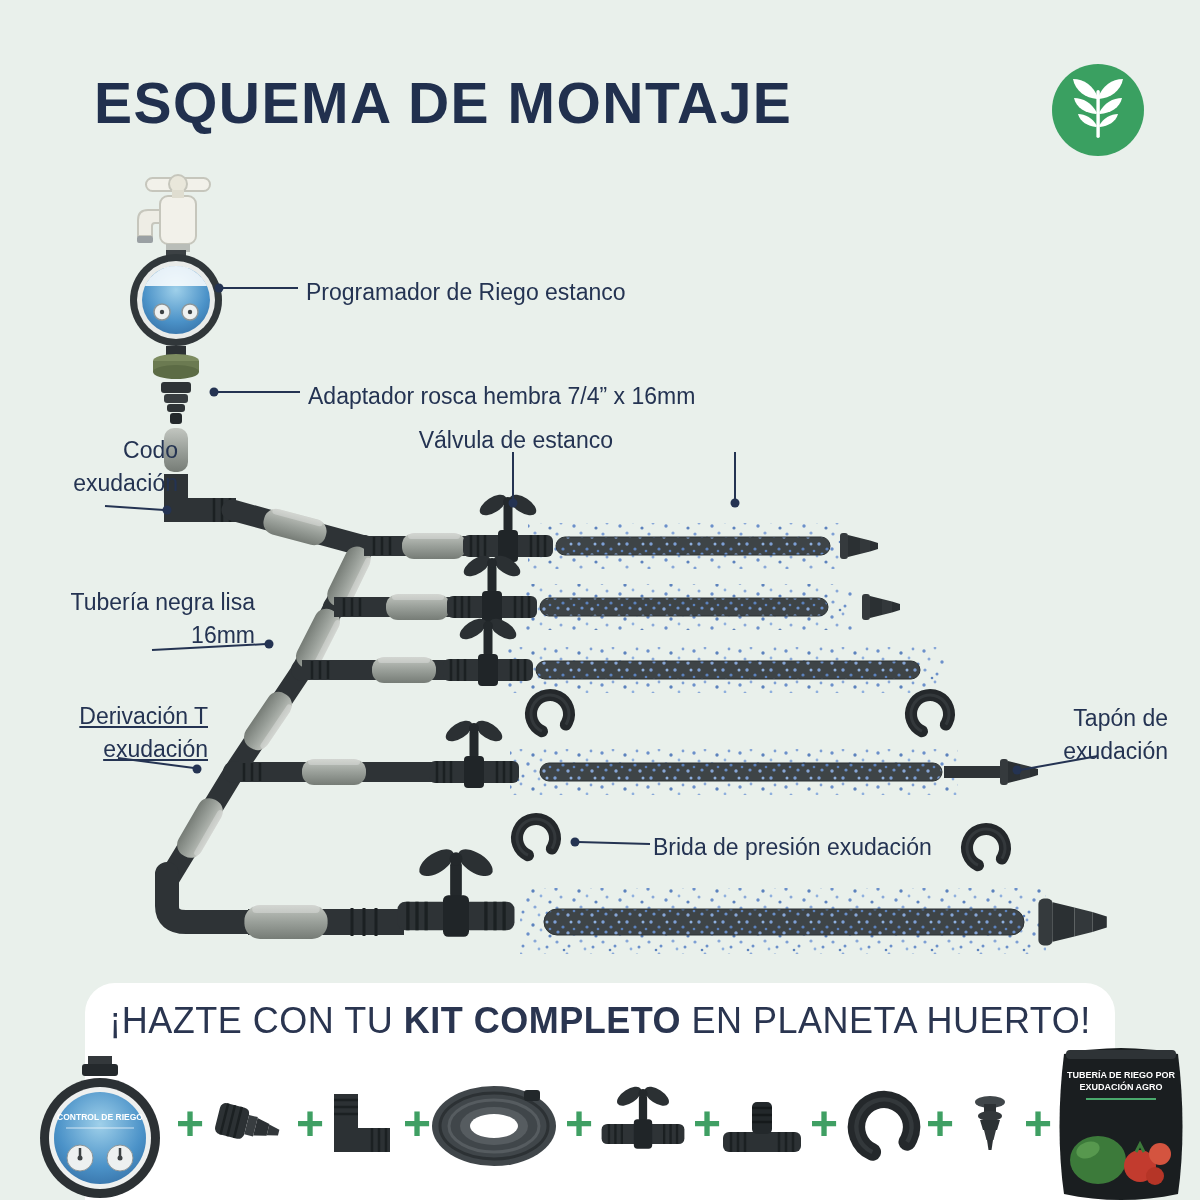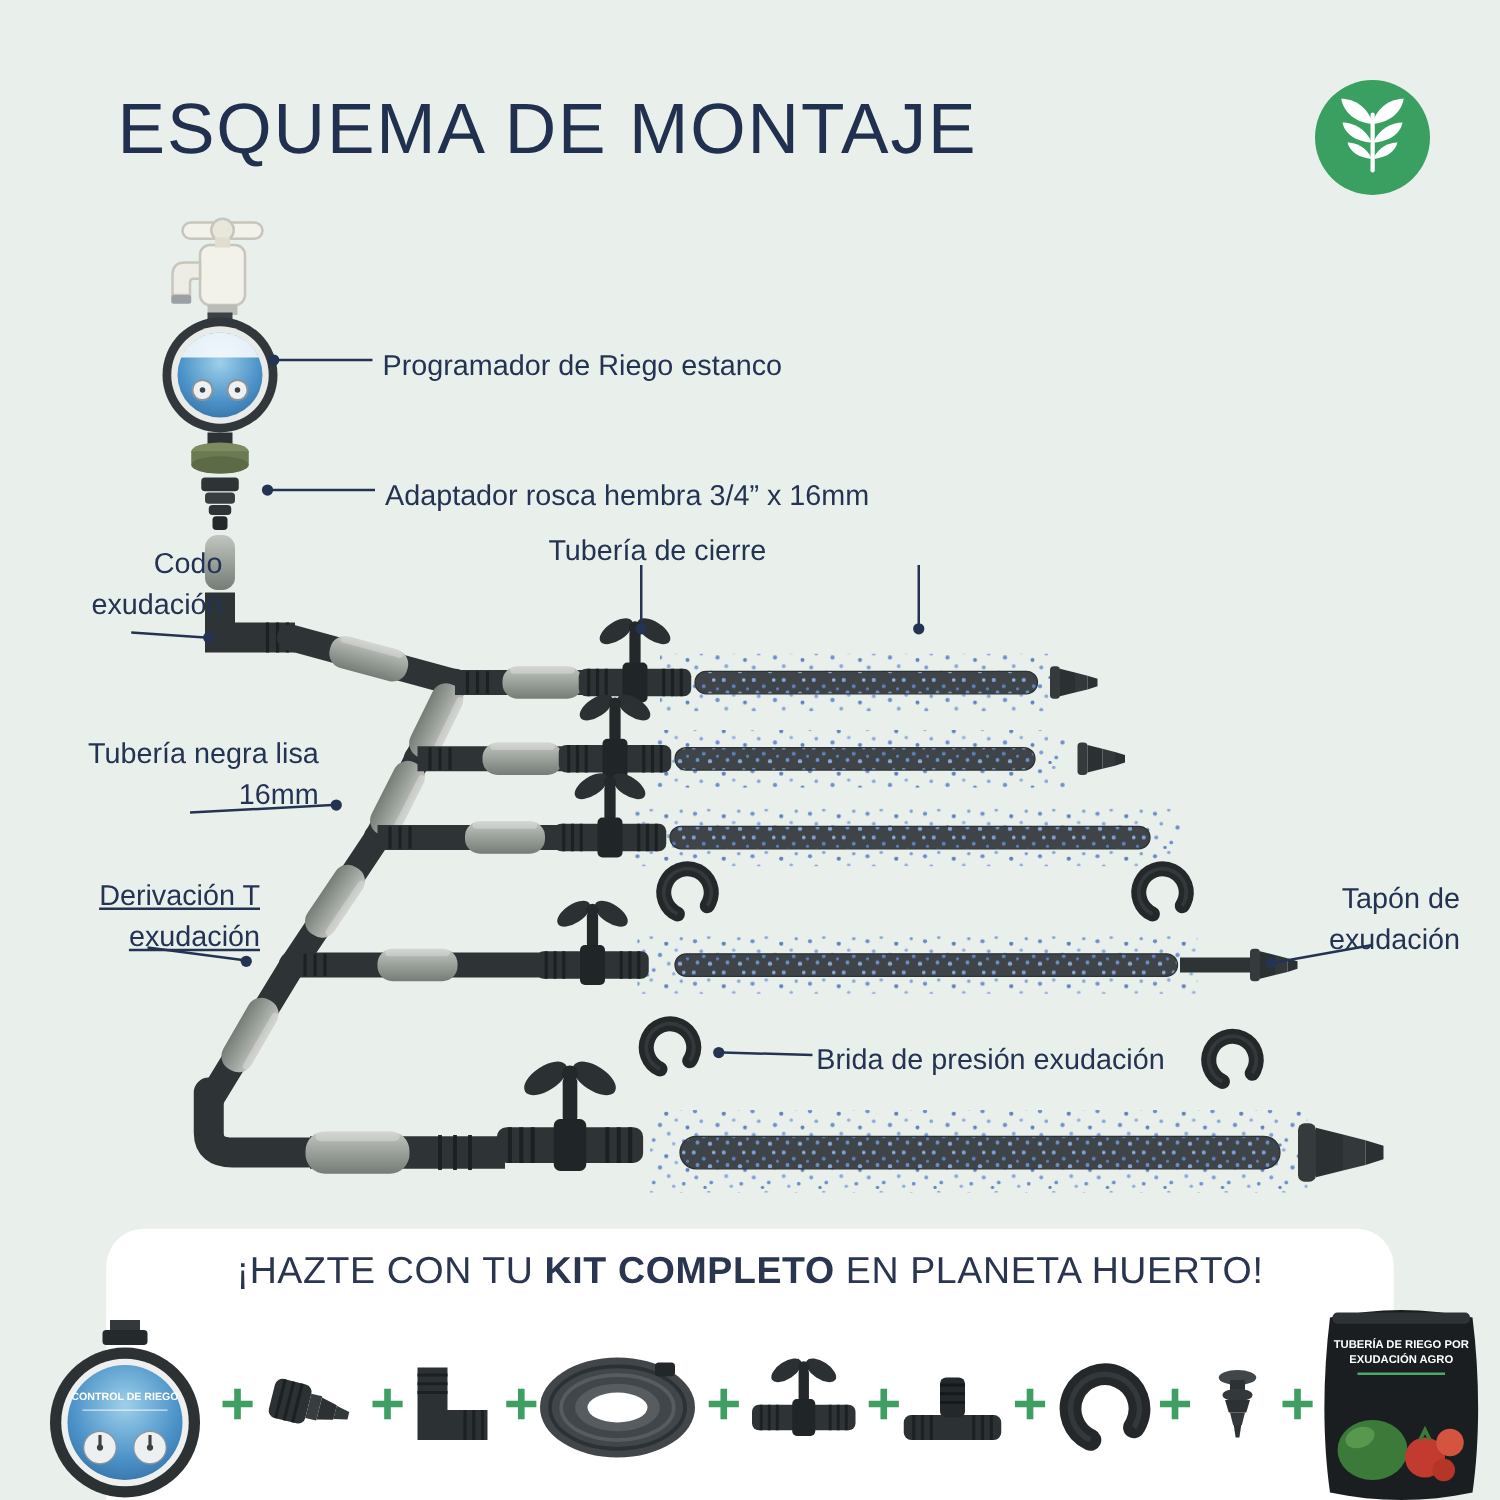--- a/index.html
+++ b/index.html
@@ -1,26 +1,26 @@
 <!DOCTYPE html>
 <html><head>
 <meta charset="utf-8">
 <style>
   html,body{margin:0;padding:0;background:#cfd8d2;}
   .page{position:relative;width:1200px;height:1200px;background:#e9f0eb;overflow:hidden;
         font-family:"Liberation Sans",sans-serif;margin:0 auto;}
-  .title{position:absolute;left:94px;top:70px;margin:0;font-size:57px;font-weight:400;
+  .title{position:absolute;left:94px;top:70px;margin:0;font-size:57px;font-weight:700;
          color:#21304e;letter-spacing:1.5px;}
   .logo{position:absolute;left:1050px;top:62px;width:96px;height:96px;}
   .diagram{position:absolute;left:0;top:0;}
   .lbl{position:absolute;color:#243352;font-size:23px;font-weight:500;line-height:1.45;}
   .lbl.c{text-align:right;}
   .panel{position:absolute;left:85px;top:983px;width:1030px;height:217px;background:#ffffff;
          border-radius:30px 30px 0 0;}
-  .headline{position:absolute;left:0;top:1000px;width:1200px;text-align:center;font-size:30px;
+  .headline{position:absolute;left:0;top:1000px;width:1200px;text-align:center;font-size:36px;
             color:#2a3550;letter-spacing:.5px;}
   .headline b{font-weight:700;}
   .prod{position:absolute;}
   .plus{position:absolute;top:1100px;font-size:48px;line-height:1;font-weight:600;color:#3f9f63;}
 </style>
 </head>
 <body>
 
 <div class="page">
 
@@ -233,23 +233,23 @@
         <circle cx="513" cy="503" r="4.5"></circle>
       <circle cx="735" cy="503" r="4.5"></circle>
         <circle cx="269" cy="644" r="4.5"></circle>
       <circle cx="197" cy="769" r="4.5"></circle>
         <circle cx="1017" cy="770" r="4.5"></circle>
       <circle cx="575" cy="842" r="4.5"></circle>
     </g>
   </svg>
 
   <div class="lbl" style="left:306px;top:276px;">Programador de Riego estanco</div>
-  <div class="lbl" style="left:308px;top:380px;">Adaptador rosca hembra 3/4” x 16mm</div>
+  <div class="lbl" style="left:308px;top:380px;">Adaptador rosca hembra 7/4” x 16mm</div>
   <div class="lbl c" style="left:38px;top:434px;width:140px;">Codo exudación</div>
-  <div class="lbl c" style="left:418px;top:424px;width:195px;">Tubería de cierre</div>
+  <div class="lbl c" style="left:418px;top:424px;width:195px;">Válvula de estanco</div>
   <div class="lbl c" style="left:30px;top:586px;width:185px;margin-left:40px;">Tubería negra lisa 16mm</div>
   <div class="lbl c" style="left:33px;top:700px;width:175px;text-decoration:underline;">Derivación T exudación</div>
   <div class="lbl" style="left:653px;top:831px;">Brida de presión exudación</div>
   <div class="lbl c" style="left:1010px;top:702px;width:158px;">Tapón de exudación</div>
 
   <div class="panel"></div>
   <div class="headline"><span>¡HAZTE CON TU </span><b>KIT COMPLETO</b><span> EN PLANETA HUERTO!</span></div>
 
   <div class="prod" style="left:30px;top:1056px;">
     <svg width="140" height="144" viewBox="0 0 140 144">

